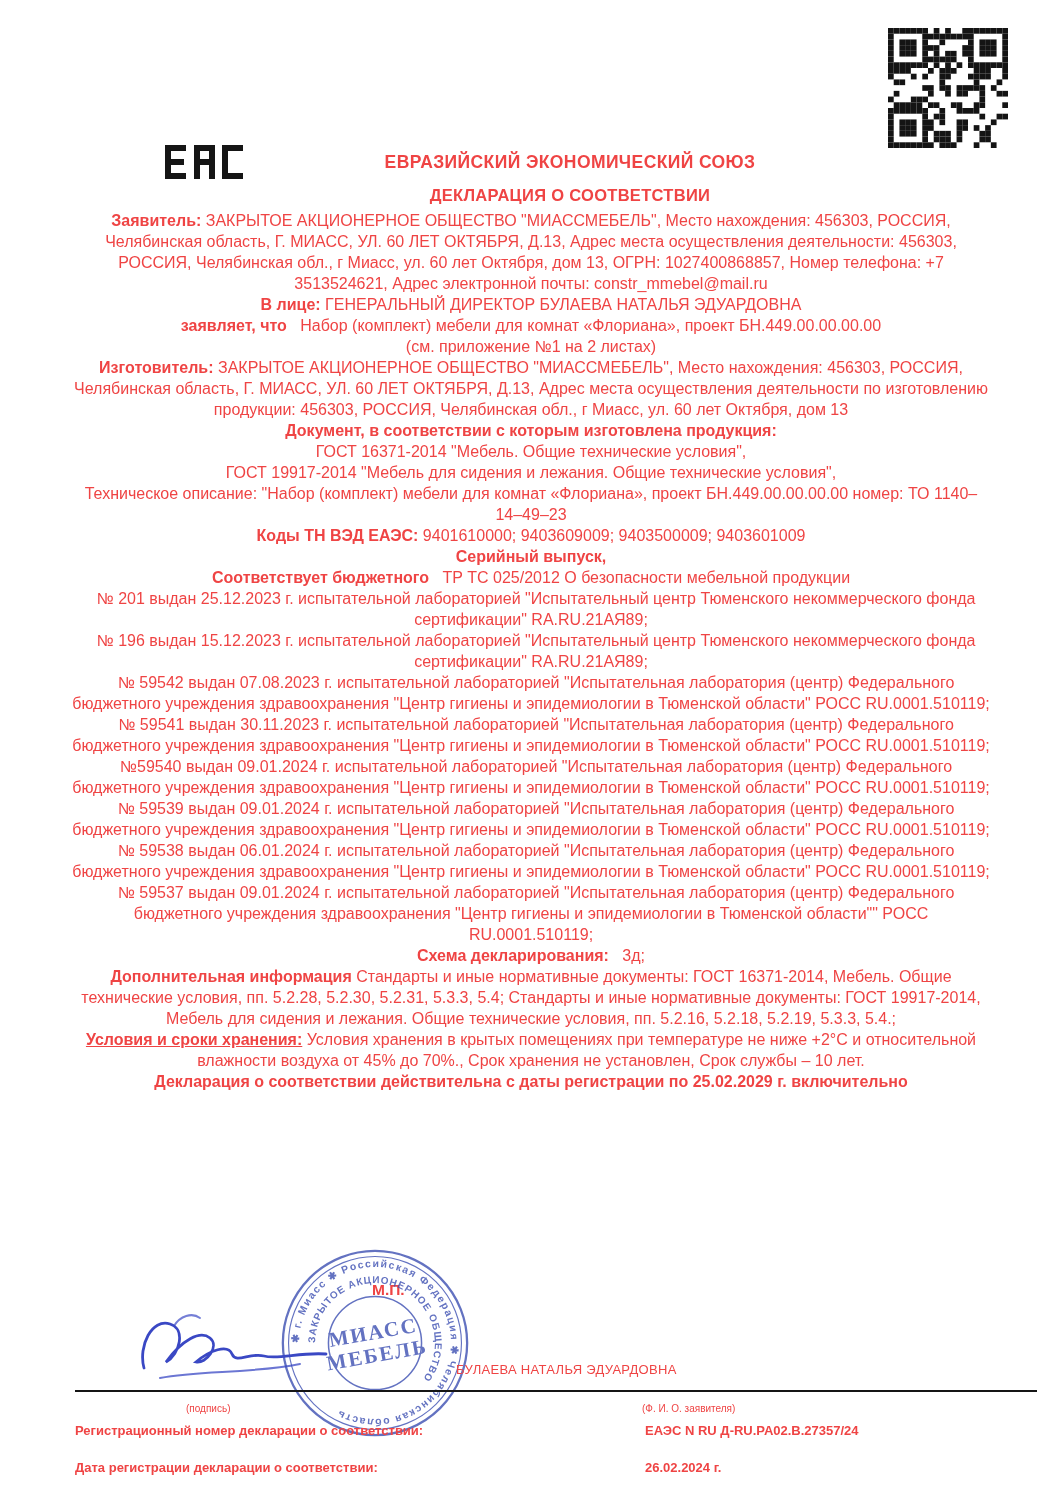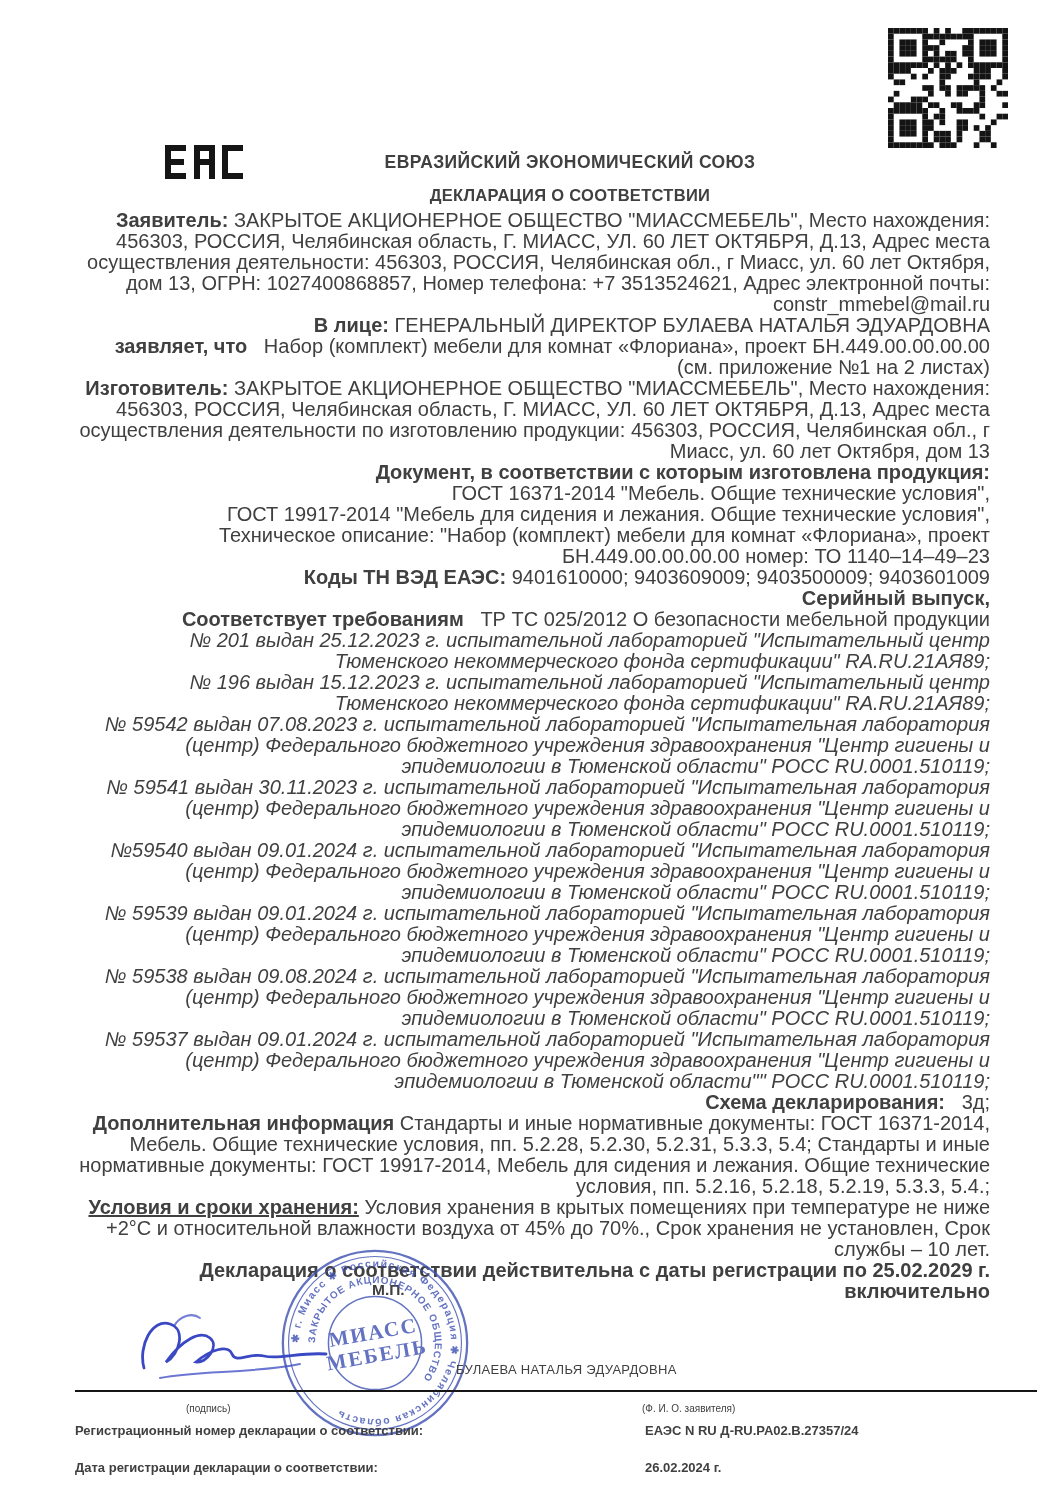--- a/index.html
+++ b/index.html
@@ -1,34 +1,34 @@
 <!DOCTYPE html>
 <html lang="ru"><head>
 <meta charset="utf-8">
 <style>
   html,body{margin:0;padding:0;background:#e8e8e8;}
   .page{
     position:relative;width:1061px;height:1500px;margin:0 auto;
     background:#ffffff;overflow:hidden;
-    font-family:"Liberation Sans","DejaVu Sans",sans-serif;color:#404040;
+    font-family:"Liberation Sans","DejaVu Sans",sans-serif;color:#ef4444;
   }
   
   .eac-logo{position:absolute;left:165px;top:127px;}
   .qr{position:absolute;left:888px;top:28px;width:120px;height:120px;}
   .titles{position:absolute;left:100px;top:152px;width:940px;text-align:center;}
   .title-union{font-size:17.5px;font-weight:bold;letter-spacing:.4px;}
   .title-doc{font-size:16.5px;font-weight:bold;margin-top:13px;letter-spacing:.3px;}
   
-  .doc-body{position:absolute;left:72px;top:210px;width:918px;font-size:20px;line-height:21px;text-align:right;}
+  .doc-body{position:absolute;left:72px;top:210px;width:918px;font-size:16px;line-height:21px;text-align:center;}
   .doc-body p{margin:0;}
   .mt{margin-top:7px;}
   .mt4{margin-top:4px;}
   b.lbl{font-weight:bold;}
   .u{text-decoration:underline;}
-  .proto{text-indent:10px;font-style:italic;}
+  .proto{text-indent:10px;}
   
   .mp{position:absolute;left:372px;top:1281px;font-weight:bold;font-size:15.5px;}
   .stamp{position:absolute;left:280px;top:1248px;opacity:.82;pointer-events:none;}
   .stamp text{fill:#4254b4;}
   .ring-text{font-size:11px;letter-spacing:1.5px;font-weight:bold;font-family:"Liberation Sans",sans-serif;}
   .ring-text-inner{font-size:10.5px;letter-spacing:1px;font-weight:bold;font-family:"Liberation Sans",sans-serif;}
   .stamp-center{font-family:"Liberation Serif","DejaVu Serif",serif;font-weight:bold;font-size:22px;letter-spacing:2px;}
   .sig-svg{position:absolute;left:130px;top:1302px;}
   .line{position:absolute;border-top:2px solid #151515;height:0;}
   .sig-line{left:75px;top:1390px;width:383px;}
@@ -310,29 +310,29 @@
 
     <p><b class="lbl">Изготовитель:</b> <span>ЗАКРЫТОЕ АКЦИОНЕРНОЕ ОБЩЕСТВО "МИАССМЕБЕЛЬ", Место нахождения: 456303, РОССИЯ,  Челябинская область, Г. МИАСС, УЛ. 60 ЛЕТ ОКТЯБРЯ, Д.13, Адрес места осуществления деятельности по изготовлению продукции: 456303, РОССИЯ, Челябинская обл., г Миасс, ул. 60 лет Октября, дом 13</span></p>
 
     <p class="mt4"><b class="lbl">Документ, в соответствии с которым изготовлена продукция:</b></p>
     <p>ГОСТ 16371-2014 "Мебель. Общие технические условия",</p>
     <p>ГОСТ 19917-2014 "Мебель для сидения и лежания. Общие технические условия",</p>
     <p>Техническое описание: "Набор (комплект) мебели для комнат «Флориана», проект БН.449.00.00.00.00 номер: ТО 1140–14–49–23</p>
     <p><b class="lbl">Коды ТН ВЭД ЕАЭС:</b> <span>9401610000; 9403609009; 9403500009; 9403601009</span></p>
     <p><b class="lbl">Серийный выпуск,</b></p>
 
-    <p class="mt"><b class="lbl">Соответствует требованиям</b>&nbsp;&nbsp; <span>ТР ТС 025/2012 О безопасности мебельной продукции</span></p>
+    <p class="mt"><b class="lbl">Соответствует бюджетного</b>&nbsp;&nbsp; <span>ТР ТС 025/2012 О безопасности мебельной продукции</span></p>
 
     <p class="proto">№ 201 выдан 25.12.2023 г. испытательной лабораторией "Испытательный центр Тюменского некоммерческого фонда сертификации" RA.RU.21АЯ89;</p>
     <p class="proto">№ 196 выдан 15.12.2023 г. испытательной лабораторией "Испытательный центр Тюменского некоммерческого фонда сертификации" RA.RU.21АЯ89;</p>
     <p class="proto">№ 59542 выдан 07.08.2023 г. испытательной лабораторией "Испытательная лаборатория (центр) Федерального бюджетного учреждения здравоохранения "Центр гигиены и эпидемиологии в Тюменской области" РОСС RU.0001.510119;</p>
     <p class="proto">№ 59541 выдан 30.11.2023 г. испытательной лабораторией "Испытательная лаборатория (центр) Федерального бюджетного учреждения здравоохранения "Центр гигиены и эпидемиологии в Тюменской области" РОСС RU.0001.510119;</p>
     <p class="proto">№59540 выдан 09.01.2024 г. испытательной лабораторией "Испытательная лаборатория (центр) Федерального бюджетного учреждения здравоохранения "Центр гигиены и эпидемиологии в Тюменской области" РОСС RU.0001.510119;</p>
     <p class="proto">№ 59539 выдан 09.01.2024 г. испытательной лабораторией "Испытательная лаборатория (центр) Федерального бюджетного учреждения здравоохранения "Центр гигиены и эпидемиологии в Тюменской области" РОСС RU.0001.510119;</p>
-    <p class="proto">№ 59538 выдан 09.08.2024 г. испытательной лабораторией "Испытательная лаборатория (центр) Федерального бюджетного учреждения здравоохранения "Центр гигиены и эпидемиологии в Тюменской области" РОСС RU.0001.510119;</p>
+    <p class="proto">№ 59538 выдан 06.01.2024 г. испытательной лабораторией "Испытательная лаборатория (центр) Федерального бюджетного учреждения здравоохранения "Центр гигиены и эпидемиологии в Тюменской области" РОСС RU.0001.510119;</p>
     <p class="proto">№ 59537 выдан 09.01.2024 г.  испытательной лабораторией "Испытательная лаборатория (центр) Федерального бюджетного учреждения здравоохранения "Центр гигиены и эпидемиологии в Тюменской области"" РОСС RU.0001.510119;</p>
 
     <p><b class="lbl">Схема декларирования:</b>&nbsp;&nbsp; <span>3д;</span></p>
 
     <p class="mt4"><b class="lbl">Дополнительная информация</b> <span>Стандарты и иные нормативные документы: ГОСТ 16371-2014, Мебель. Общие технические условия, пп. 5.2.28, 5.2.30, 5.2.31, 5.3.3, 5.4; Стандарты и иные нормативные документы: ГОСТ 19917-2014, Мебель для сидения и лежания. Общие технические условия, пп. 5.2.16, 5.2.18, 5.2.19, 5.3.3, 5.4.;</span></p>
 
     <p class="mt4"><b class="lbl u">Условия и сроки хранения:</b> <span>Условия хранения в крытых помещениях при температуре не ниже +2°С и относительной влажности воздуха от 45% до 70%., Срок хранения не установлен, Срок службы – 10 лет.</span></p>
 
     <p class="mt4"><b class="lbl">Декларация о соответствии действительна с даты регистрации по 25.02.2029 г. включительно</b></p>
   </div>

